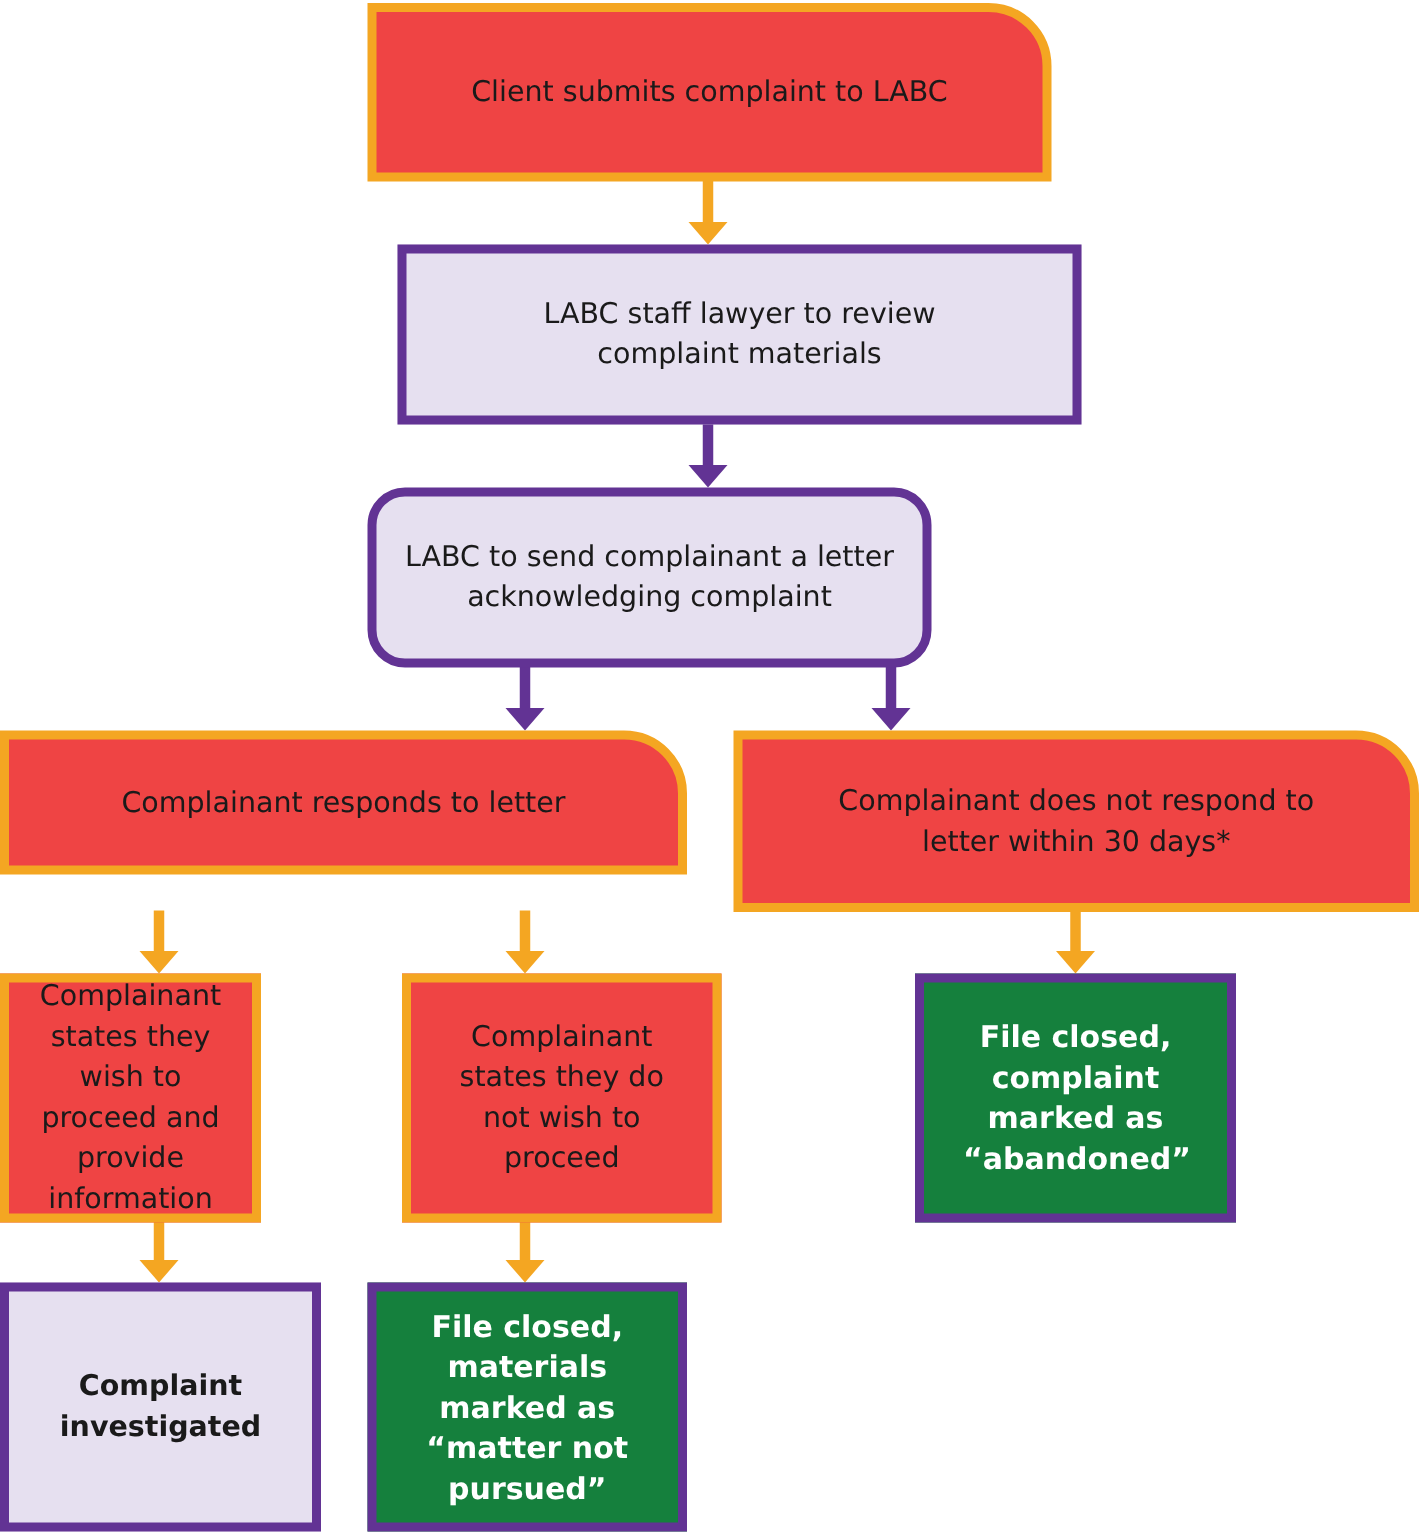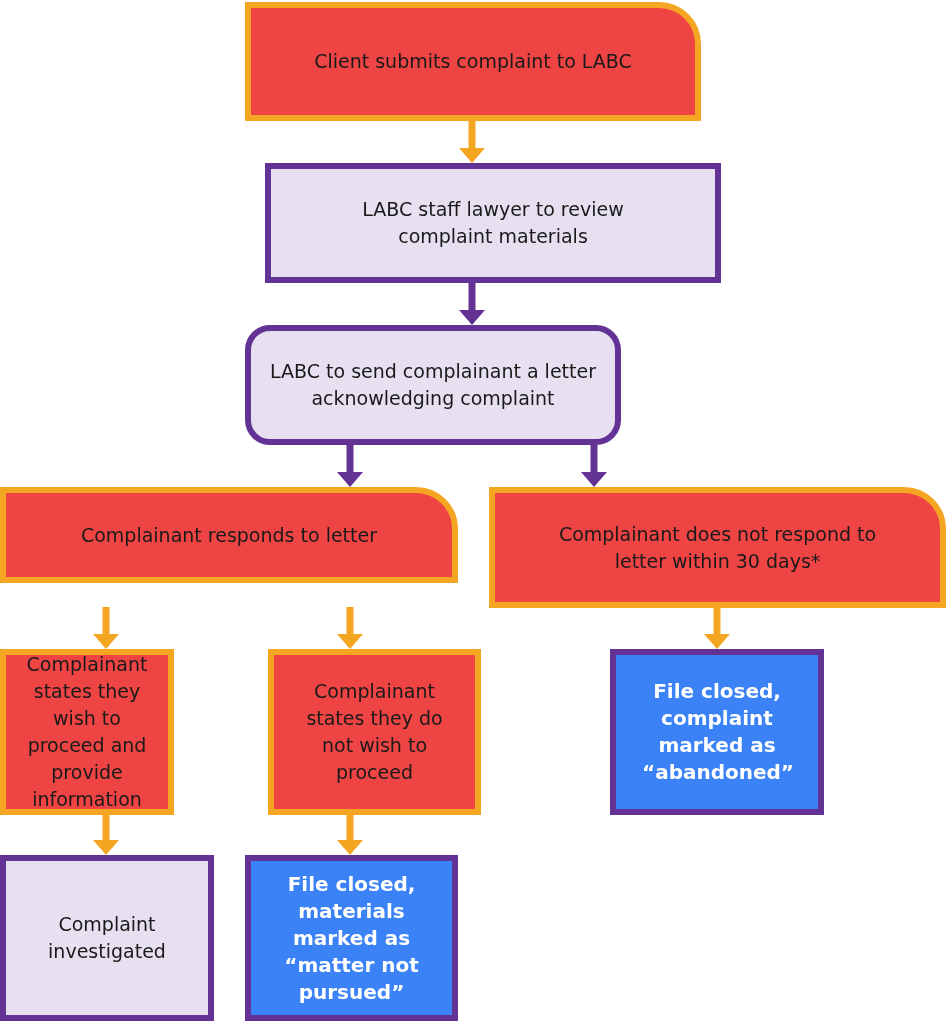--- a/index.html
+++ b/index.html
@@ -2,21 +2,21 @@
 <html><head>
 <meta charset="utf-8">
 <style>
   html, body { margin:0; padding:0; background:#ffffff; }
   body { width:946px; height:1024px; position:relative; overflow:hidden;
          font-family:"DejaVu Sans","Liberation Sans",sans-serif; }
   .box { position:absolute; box-sizing:border-box; display:flex; align-items:center; justify-content:center;
          text-align:center; color:#1a1a1a; font-size:19px; line-height:27px; }
   .orange { background:#ef4444; border:6px solid #f4a622; }
   .lilac  { background:#e6e0f0; border:6px solid #623394; }
-  .dark   { background:#3b82f6; border:6px solid #623394; color:#ffffff; font-weight:bold; font-size:20px; line-height:27px; }
+  .dark   { background:#15803d; border:6px solid #623394; color:#ffffff; font-weight:bold; font-size:20px; line-height:27px; }
   .round-tr { border-top-right-radius:42px; }
   .txt { padding:0 12px; }
   svg.arrows { position:absolute; left:0; top:0; }
 </style>
 </head>
 <body>
 
 <svg class="arrows" width="946" height="1024">
   <g>
     <line x1="472" y1="120" x2="472" y2="150" stroke="#f4a622" stroke-width="7"></line>
@@ -81,19 +81,19 @@
 </div>
 
 <div class="box orange" style="left:245px;top:649px;width:213px;height:166px;margin-left:23px;">
   <span class="txt" style="max-width:140px;">Complainant states they do not wish to proceed</span>
 </div>
 
 <div class="box dark" style="left:610px;top:649px;width:214px;height:166px;">
   <span class="txt" style="max-width:150px;">File closed, complaint marked as “abandoned”</span>
 </div>
 
-<div class="box lilac" style="left:0px;top:855px;width:214px;height:166px;">
+<div class="box lilac" style="left:0px;top:855px;width:214px;height:166px;font-weight:bold;">
   <span class="txt" style="max-width:140px;">Complaint investigated</span>
 </div>
 
 <div class="box dark" style="left:245px;top:855px;width:213px;height:166px;">
   <span class="txt" style="max-width:140px;">File closed, materials marked as “matter not pursued”</span>
 </div>
 
 </body></html>

